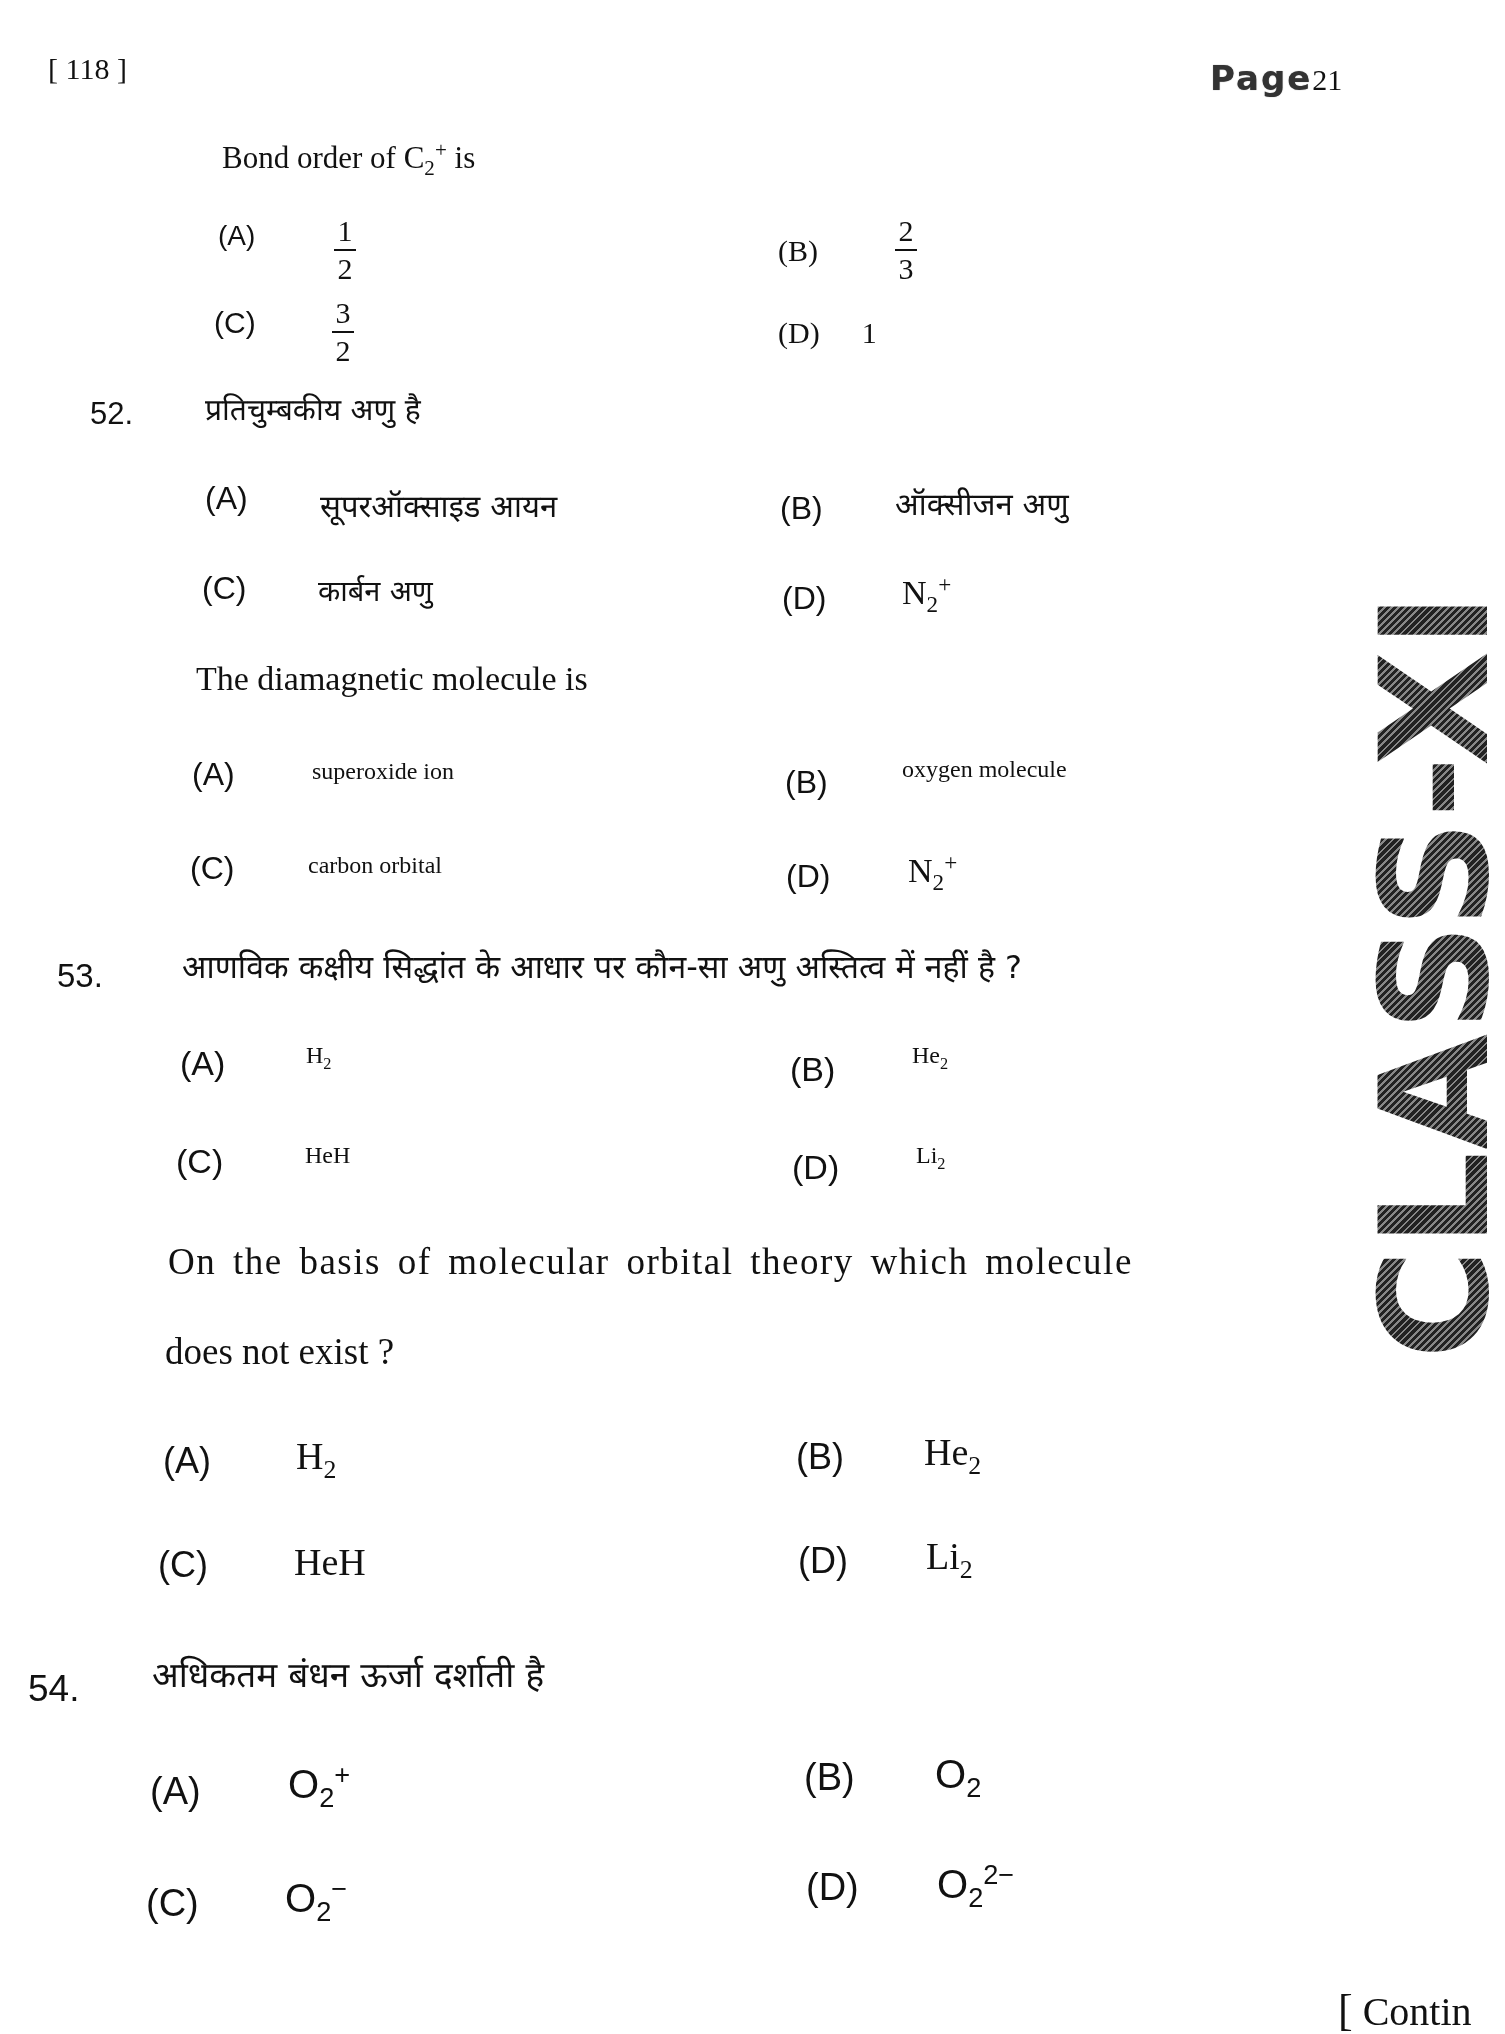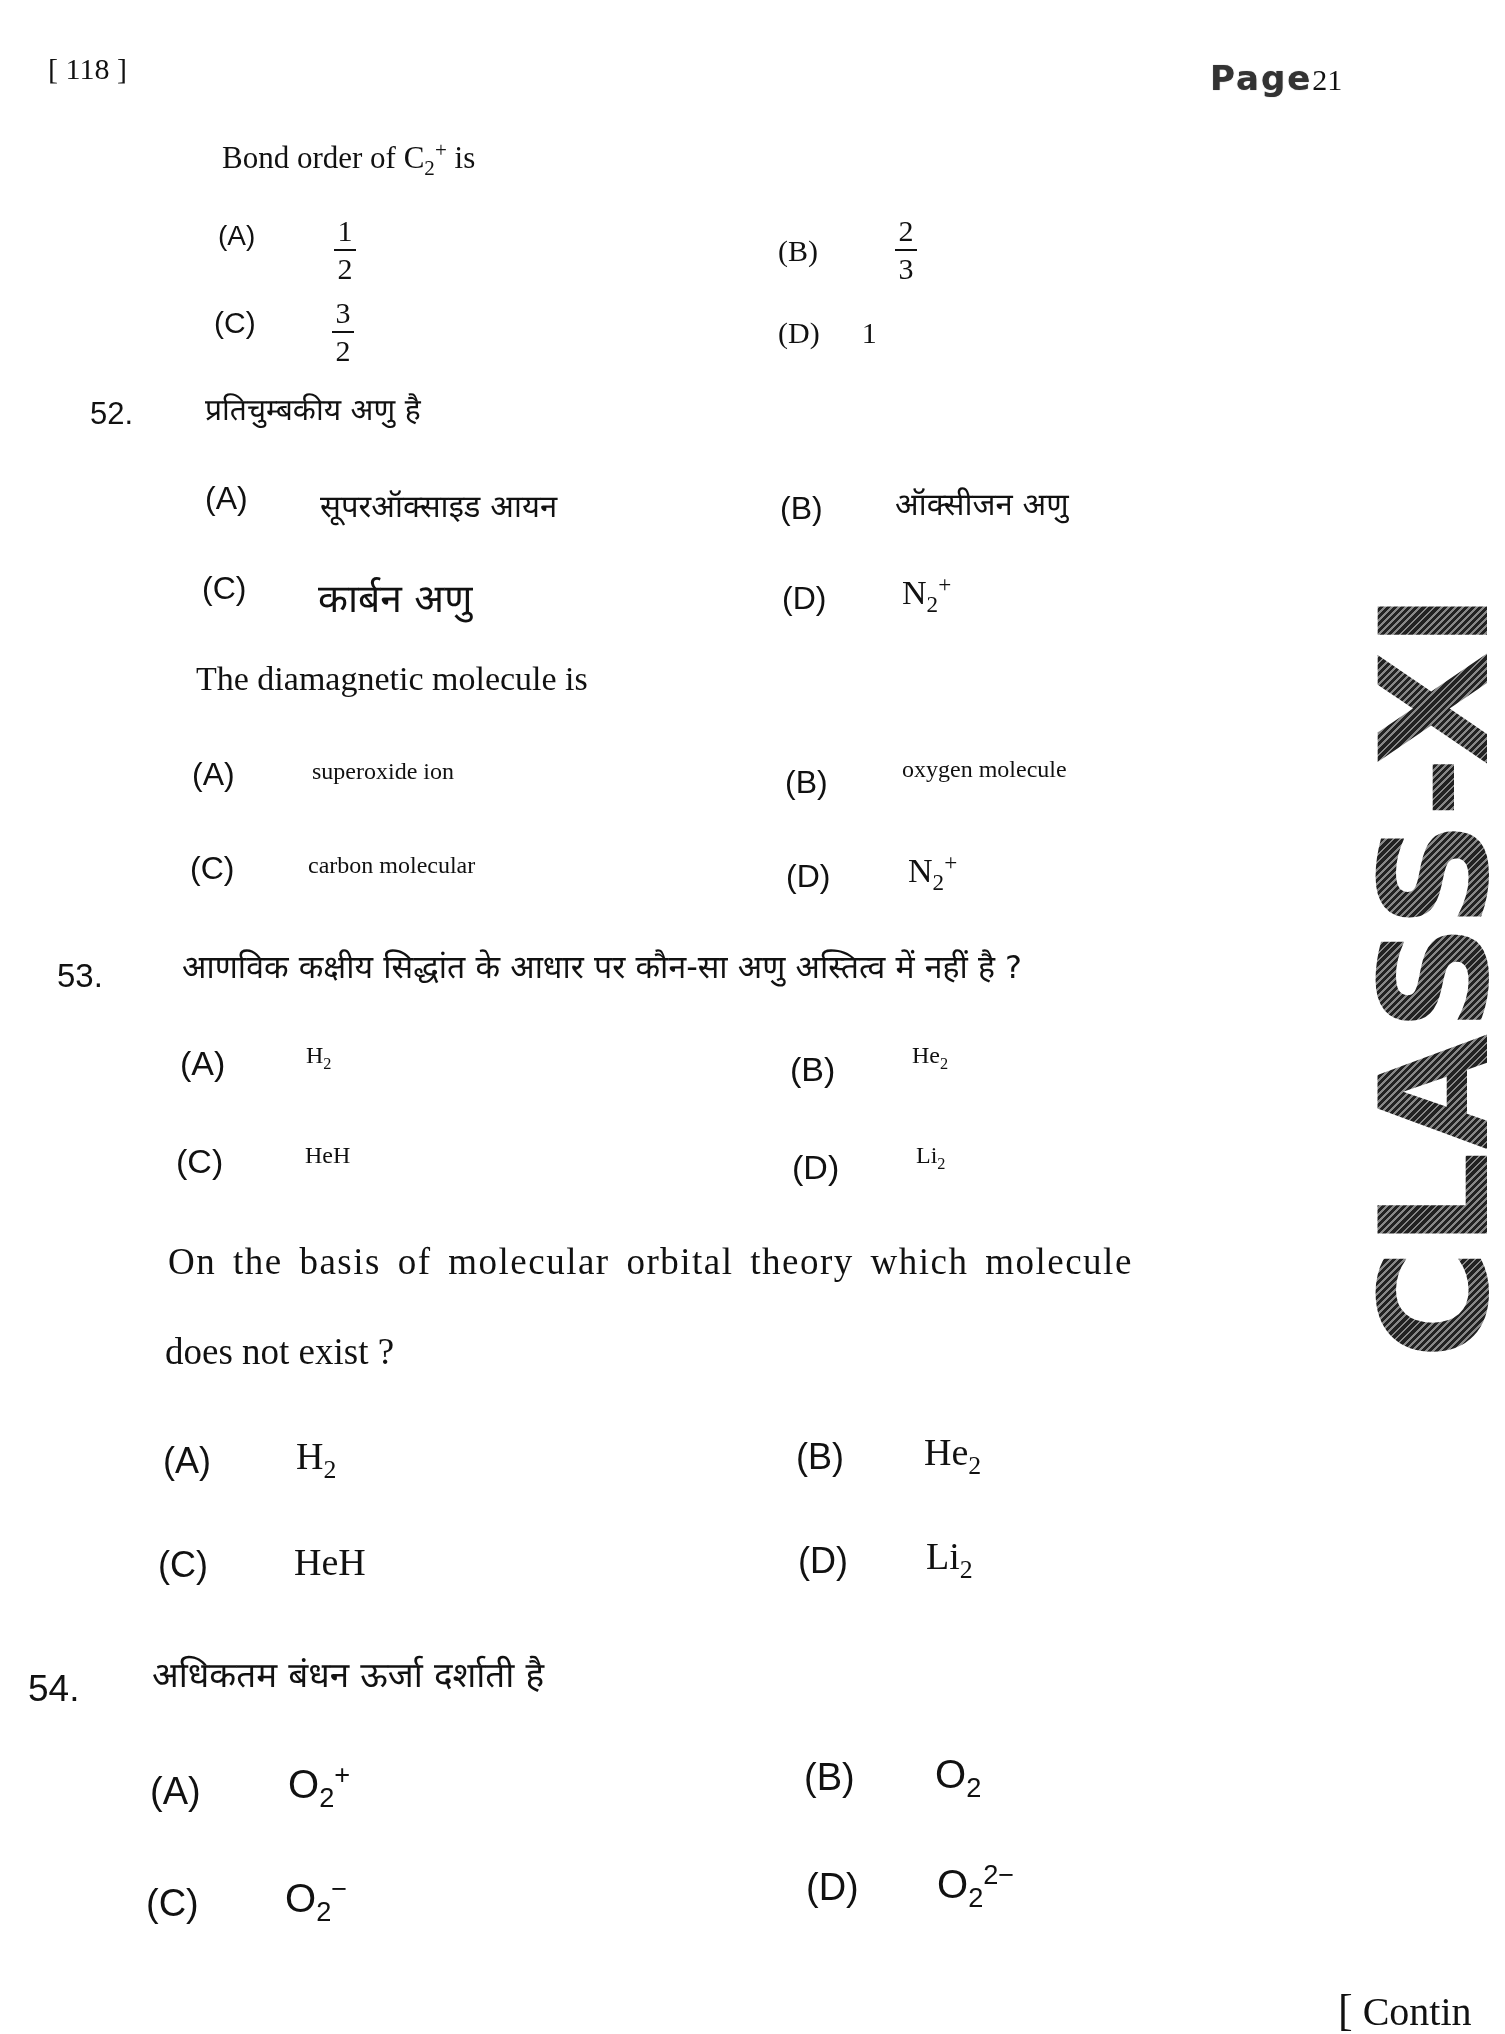--- a/index.html
+++ b/index.html
@@ -85,33 +85,33 @@
 </div>
 
 <div class="abs q-num" style="left:90px; top:384px; font-size:31px;">52.</div>
 <div class="abs hi" style="left:205px; top:388px; font-size:30px;">प्रतिचुम्बकीय अणु है</div>
 
 <div class="abs lbl" style="left:205px; top:480px;">(A)</div>
 <div class="abs hi" style="left:320px; top:484px; font-size:31px;">सूपरऑक्साइड आयन</div>
 <div class="abs lbl" style="left:780px; top:490px;">(B)</div>
 <div class="abs hi" style="left:895px; top:482px; font-size:31px;">ऑक्सीजन अणु</div>
 <div class="abs lbl" style="left:202px; top:570px;">(C)</div>
-<div class="abs hi" style="left:318px; top:570px; font-size:39px;">कार्बन अणु</div>
+<div class="abs hi" style="left:318px; top:570px; font-size:29px;">कार्बन अणु</div>
 <div class="abs lbl" style="left:782px; top:580px;">(D)</div>
 <div class="abs opt" style="left:902px; top:574px; font-size:34px;">
   <span>N</span><sub>2</sub><sup>+</sup>
 </div>
 
 <div class="abs opt" style="left:196px; top:660px; font-size:34px;">The diamagnetic molecule is</div>
 <div class="abs lbl" style="left:192px; top:756px;">(A)</div>
 <div class="abs opt" style="left:312px; top:758px;">superoxide ion</div>
 <div class="abs lbl" style="left:785px; top:764px;">(B)</div>
 <div class="abs opt" style="left:902px; top:756px;">oxygen molecule</div>
 <div class="abs lbl" style="left:190px; top:850px;">(C)</div>
-<div class="abs opt" style="left:308px; top:852px;">carbon molecular</div>
+<div class="abs opt" style="left:308px; top:852px;">carbon orbital</div>
 <div class="abs lbl" style="left:786px; top:858px;">(D)</div>
 <div class="abs opt" style="left:908px; top:852px; font-size:34px;">
   <span>N</span><sub>2</sub><sup>+</sup>
 </div>
 
 <div class="abs q-num" style="left:57px; top:945px; font-size:33px;">53.</div>
 <div class="abs hi" style="left:182px; top:944px; font-size:32px;">आणविक कक्षीय सिद्धांत के आधार पर कौन-सा अणु अस्तित्व में नहीं है ?</div>
 
 <div class="abs lbl" style="left:180px; top:1044px; font-size:34px;">(A)</div>
 <div class="abs opt" style="left:306px; top:1042px;"><span>H</span><sub>2</sub></div>

